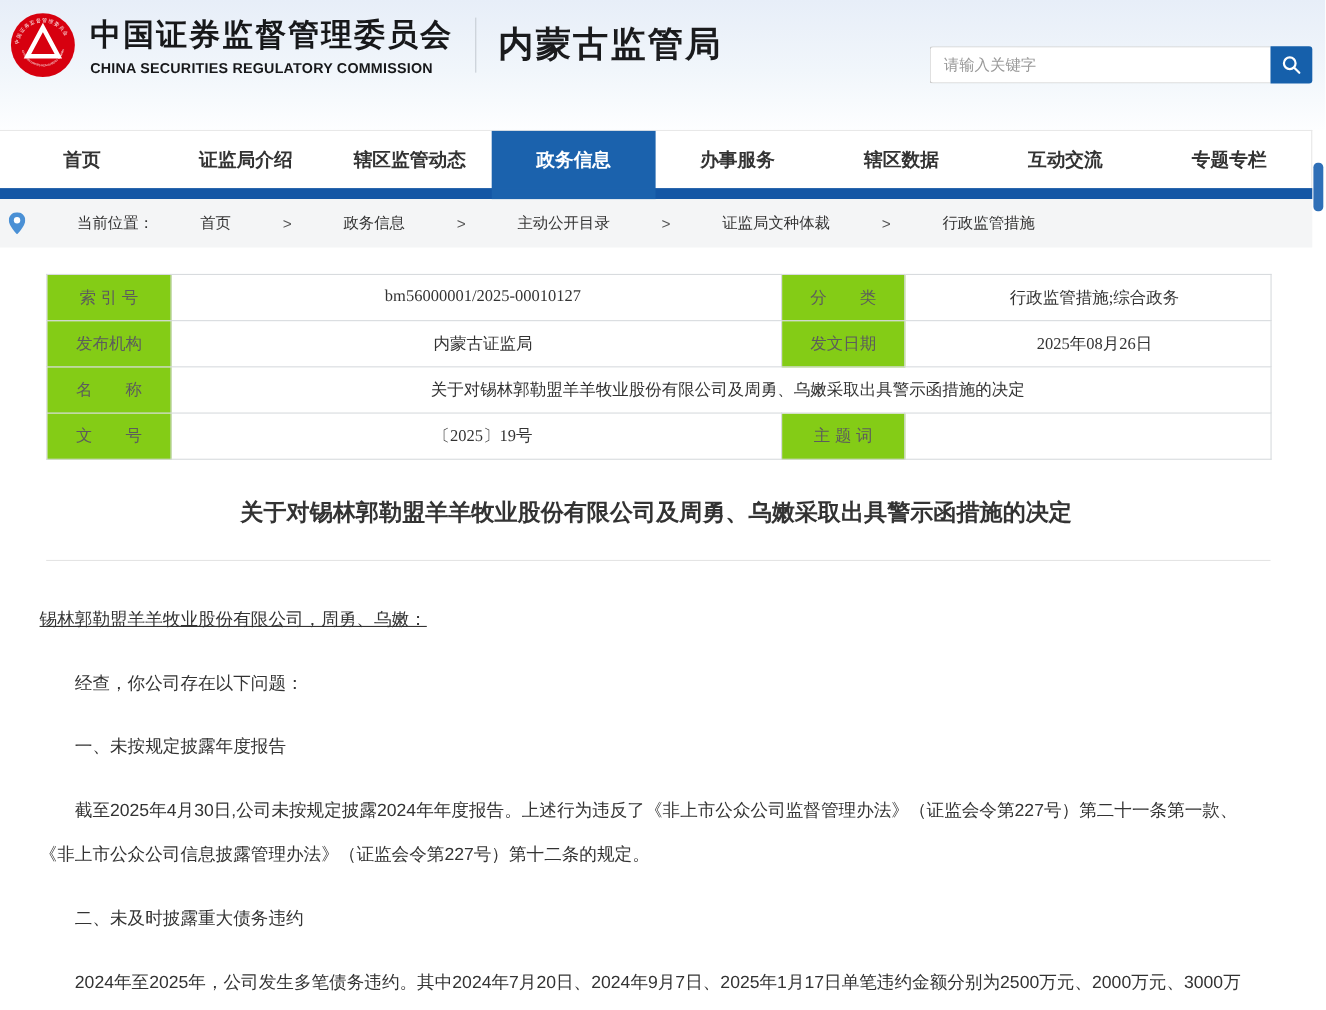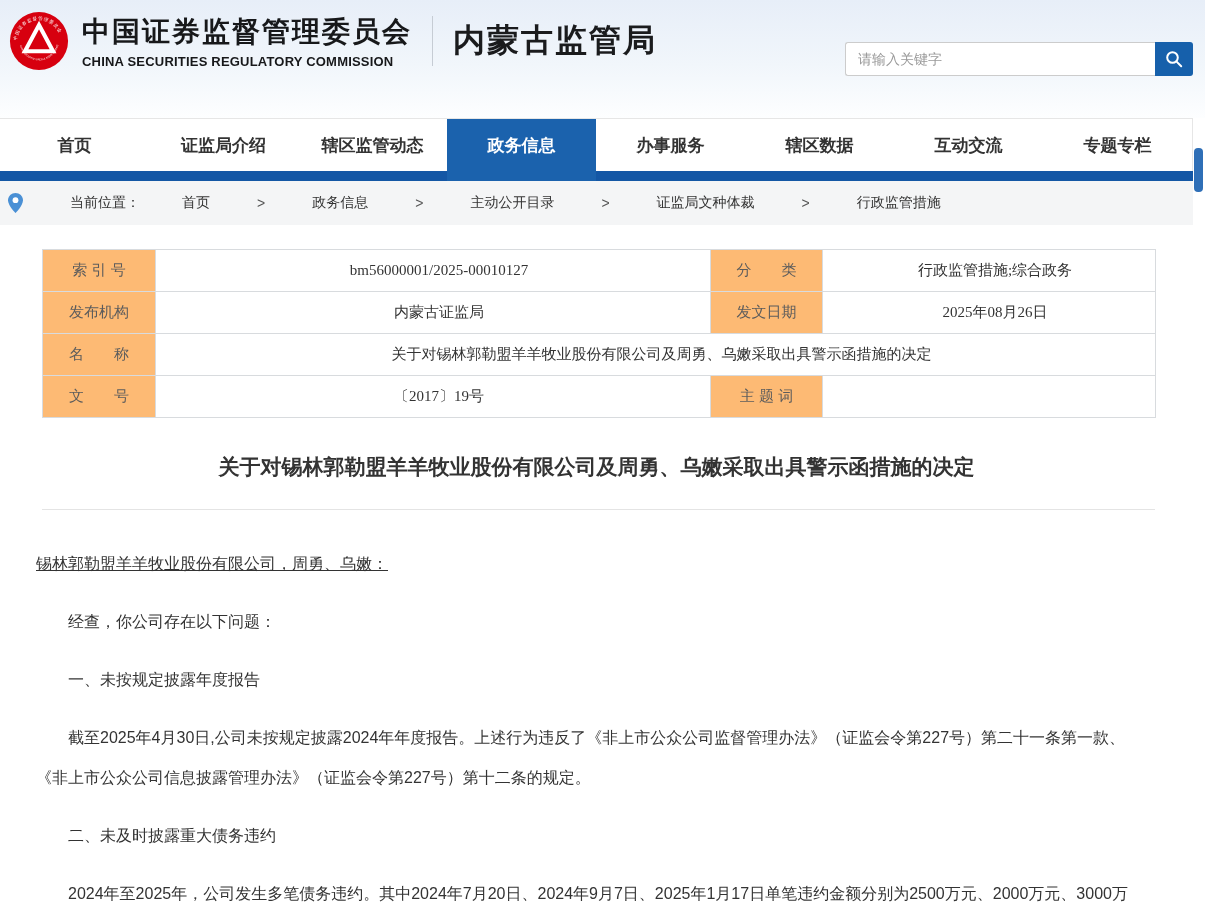--- a/index.html
+++ b/index.html
@@ -40,21 +40,21 @@
     padding-left:8px; font-size:14px; color:#333;gap:40px; }
   .pin { margin-right:7px; display:block; }
   .crumb-prefix { margin-right:2px; }
   .crumb-link { color:#333; text-decoration:none; cursor:pointer; }
   .crumb-sep { margin:0 7px; color:#555; }
 
   
   .content { width:1193px; background:#fff; }
   .info-table { margin:24px 38px 0 42px; width:1113px; border-collapse:collapse; table-layout:fixed; }
   .info-table th, .info-table td { border:1px solid #d8dbde; height:42px; }
-  .info-table th { background:#fdba74; color:#5c5c5c; font-weight:normal; font-size:15px; text-align:center; }
+  .info-table th { background:#84cc16; color:#5c5c5c; font-weight:normal; font-size:15px; text-align:center; }
   .info-table td { font-size:15px; color:#333; padding:0 10px 0 22px; text-align:center;font-family:Liberation Serif, serif; }
 
   .article-title { margin:34px 42px 0; text-align:center; font-size:21px; font-weight:bold;
     color:#333; line-height:30px; }
   .divider { margin:27px 38px 0 42px; border:none; border-top:1px solid #e4e4e4; height:0; }
 
   .article-body { margin:0 46px 0 36px; font-size:16px; line-height:40px; color:#333; }
   .article-body p { margin:18px 0 0 0; }
   .article-body p.first { margin-top:34px;text-decoration:underline; }
   .article-body p.indent { text-indent:2em; }
@@ -152,21 +152,21 @@
         <td>内蒙古证监局</td>
         <th>发文日期</th>
         <td>2025年08月26日</td>
       </tr>
       <tr>
         <th>名　　称</th>
         <td colspan="3">关于对锡林郭勒盟羊羊牧业股份有限公司及周勇、乌嫩采取出具警示函措施的决定</td>
       </tr>
       <tr>
         <th>文　　号</th>
-        <td>〔2017〕19号</td>
+        <td>〔2025〕19号</td>
         <th>主 题 词</th>
         <td></td>
       </tr>
     </tbody>
       </table>
 
     <h1 class="article-title">关于对锡林郭勒盟羊羊牧业股份有限公司及周勇、乌嫩采取出具警示函措施的决定</h1>
 
     <hr class="divider">
 

